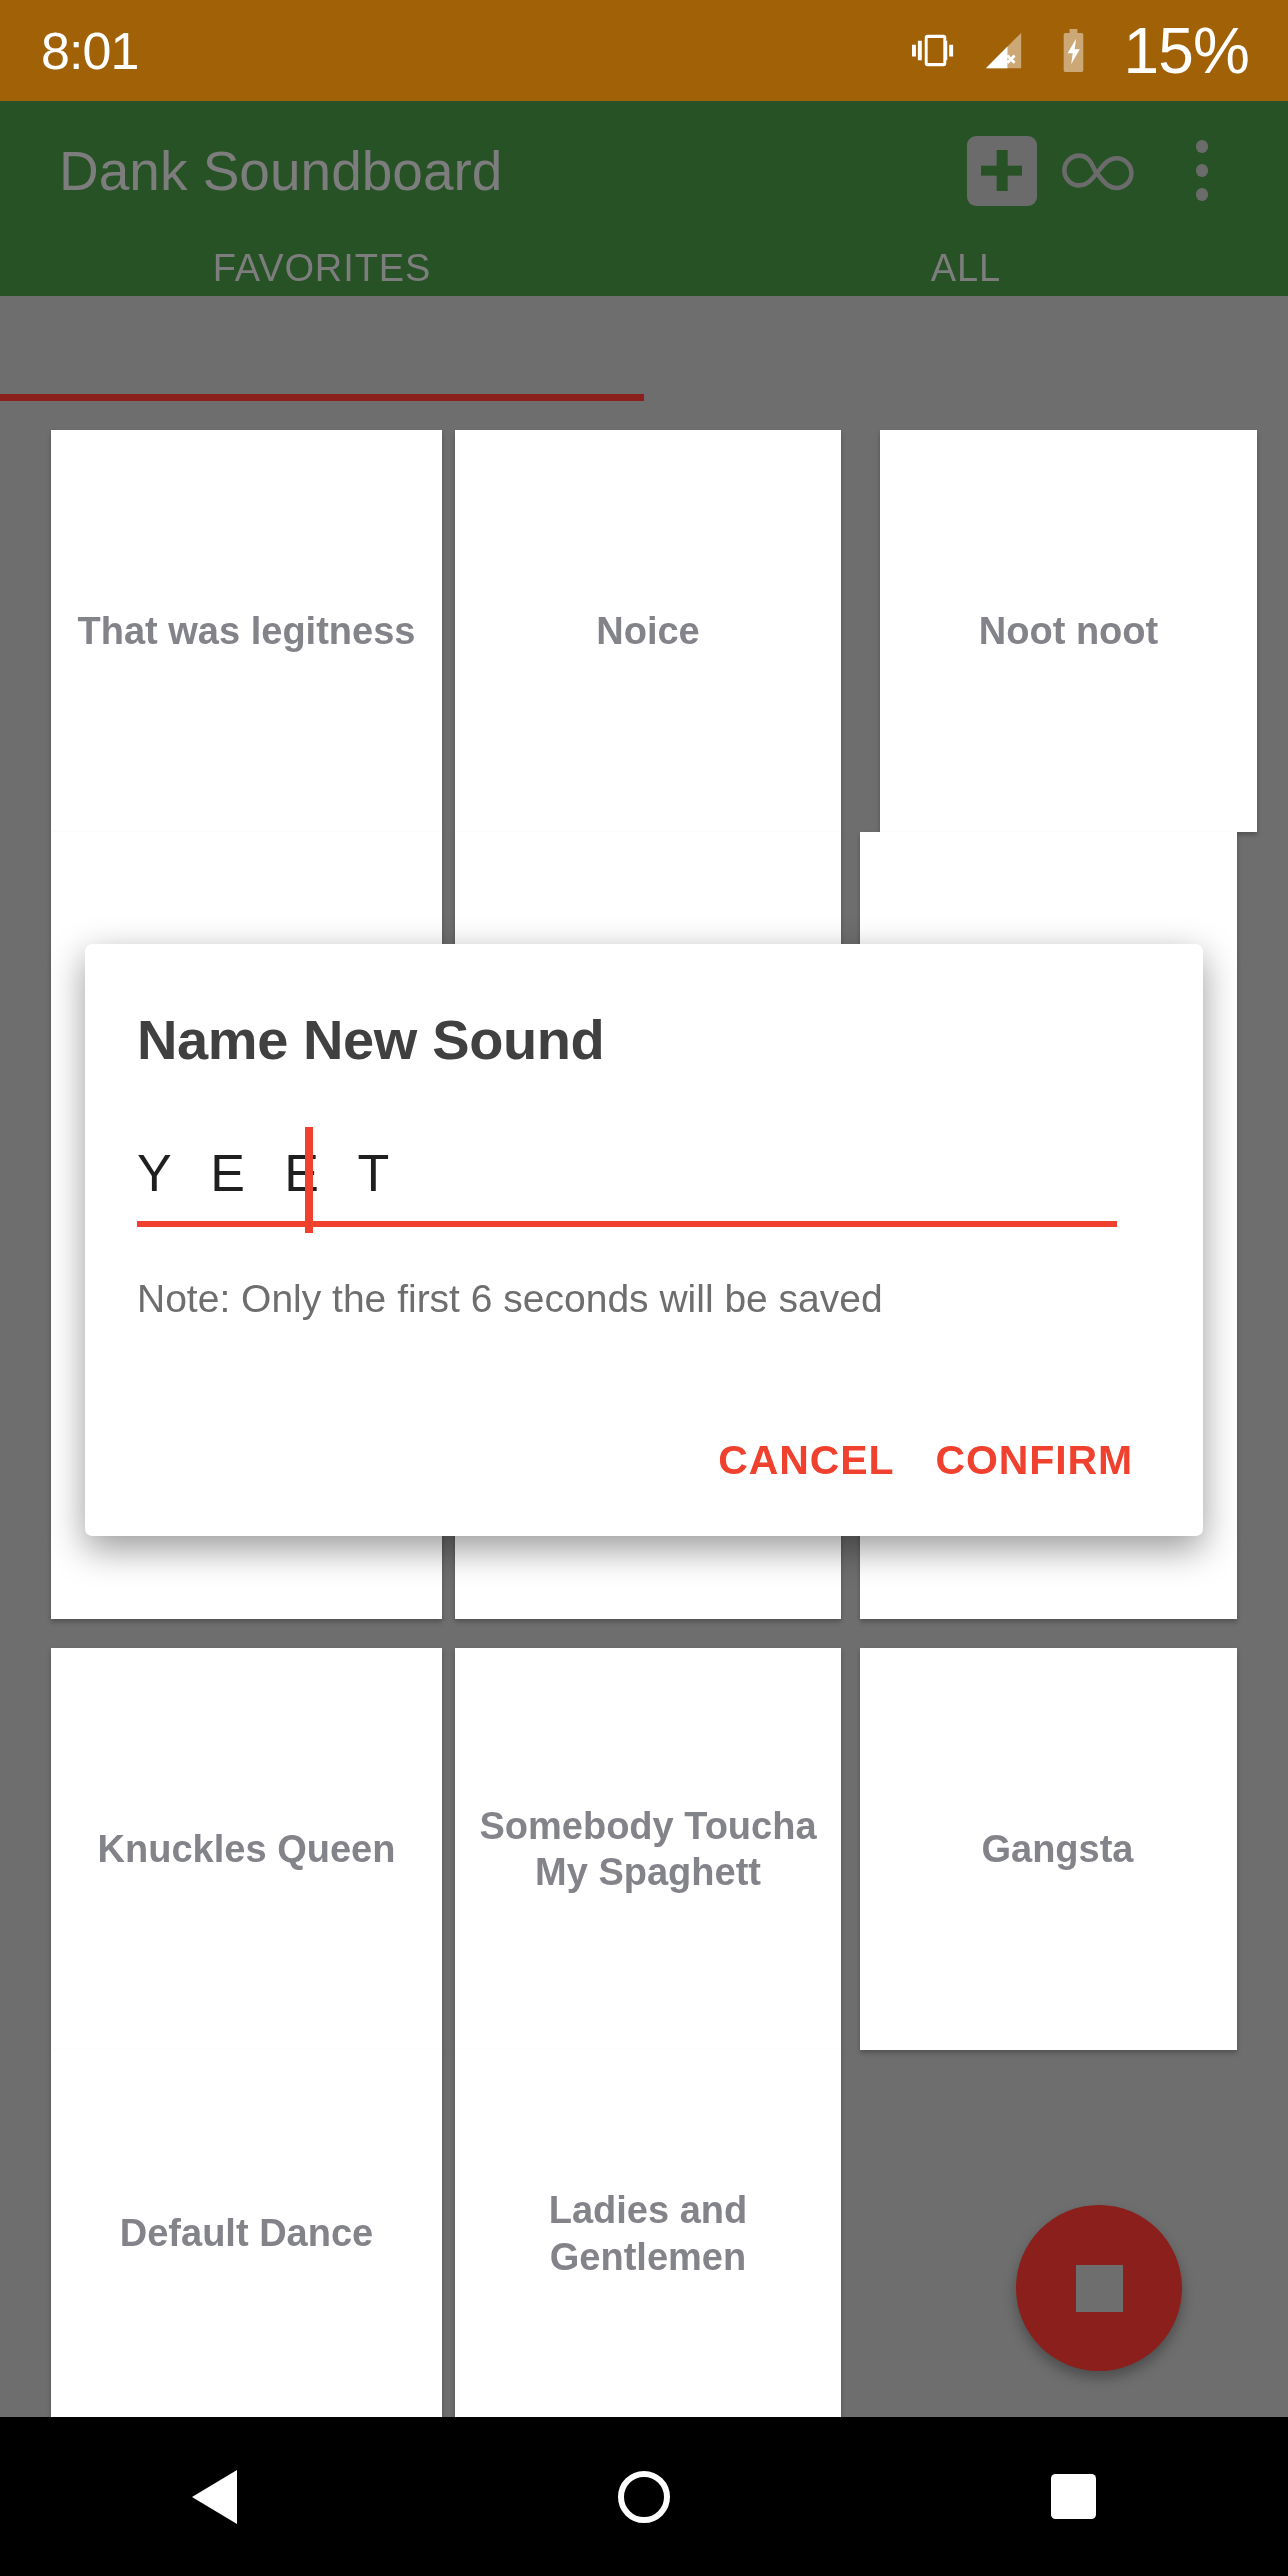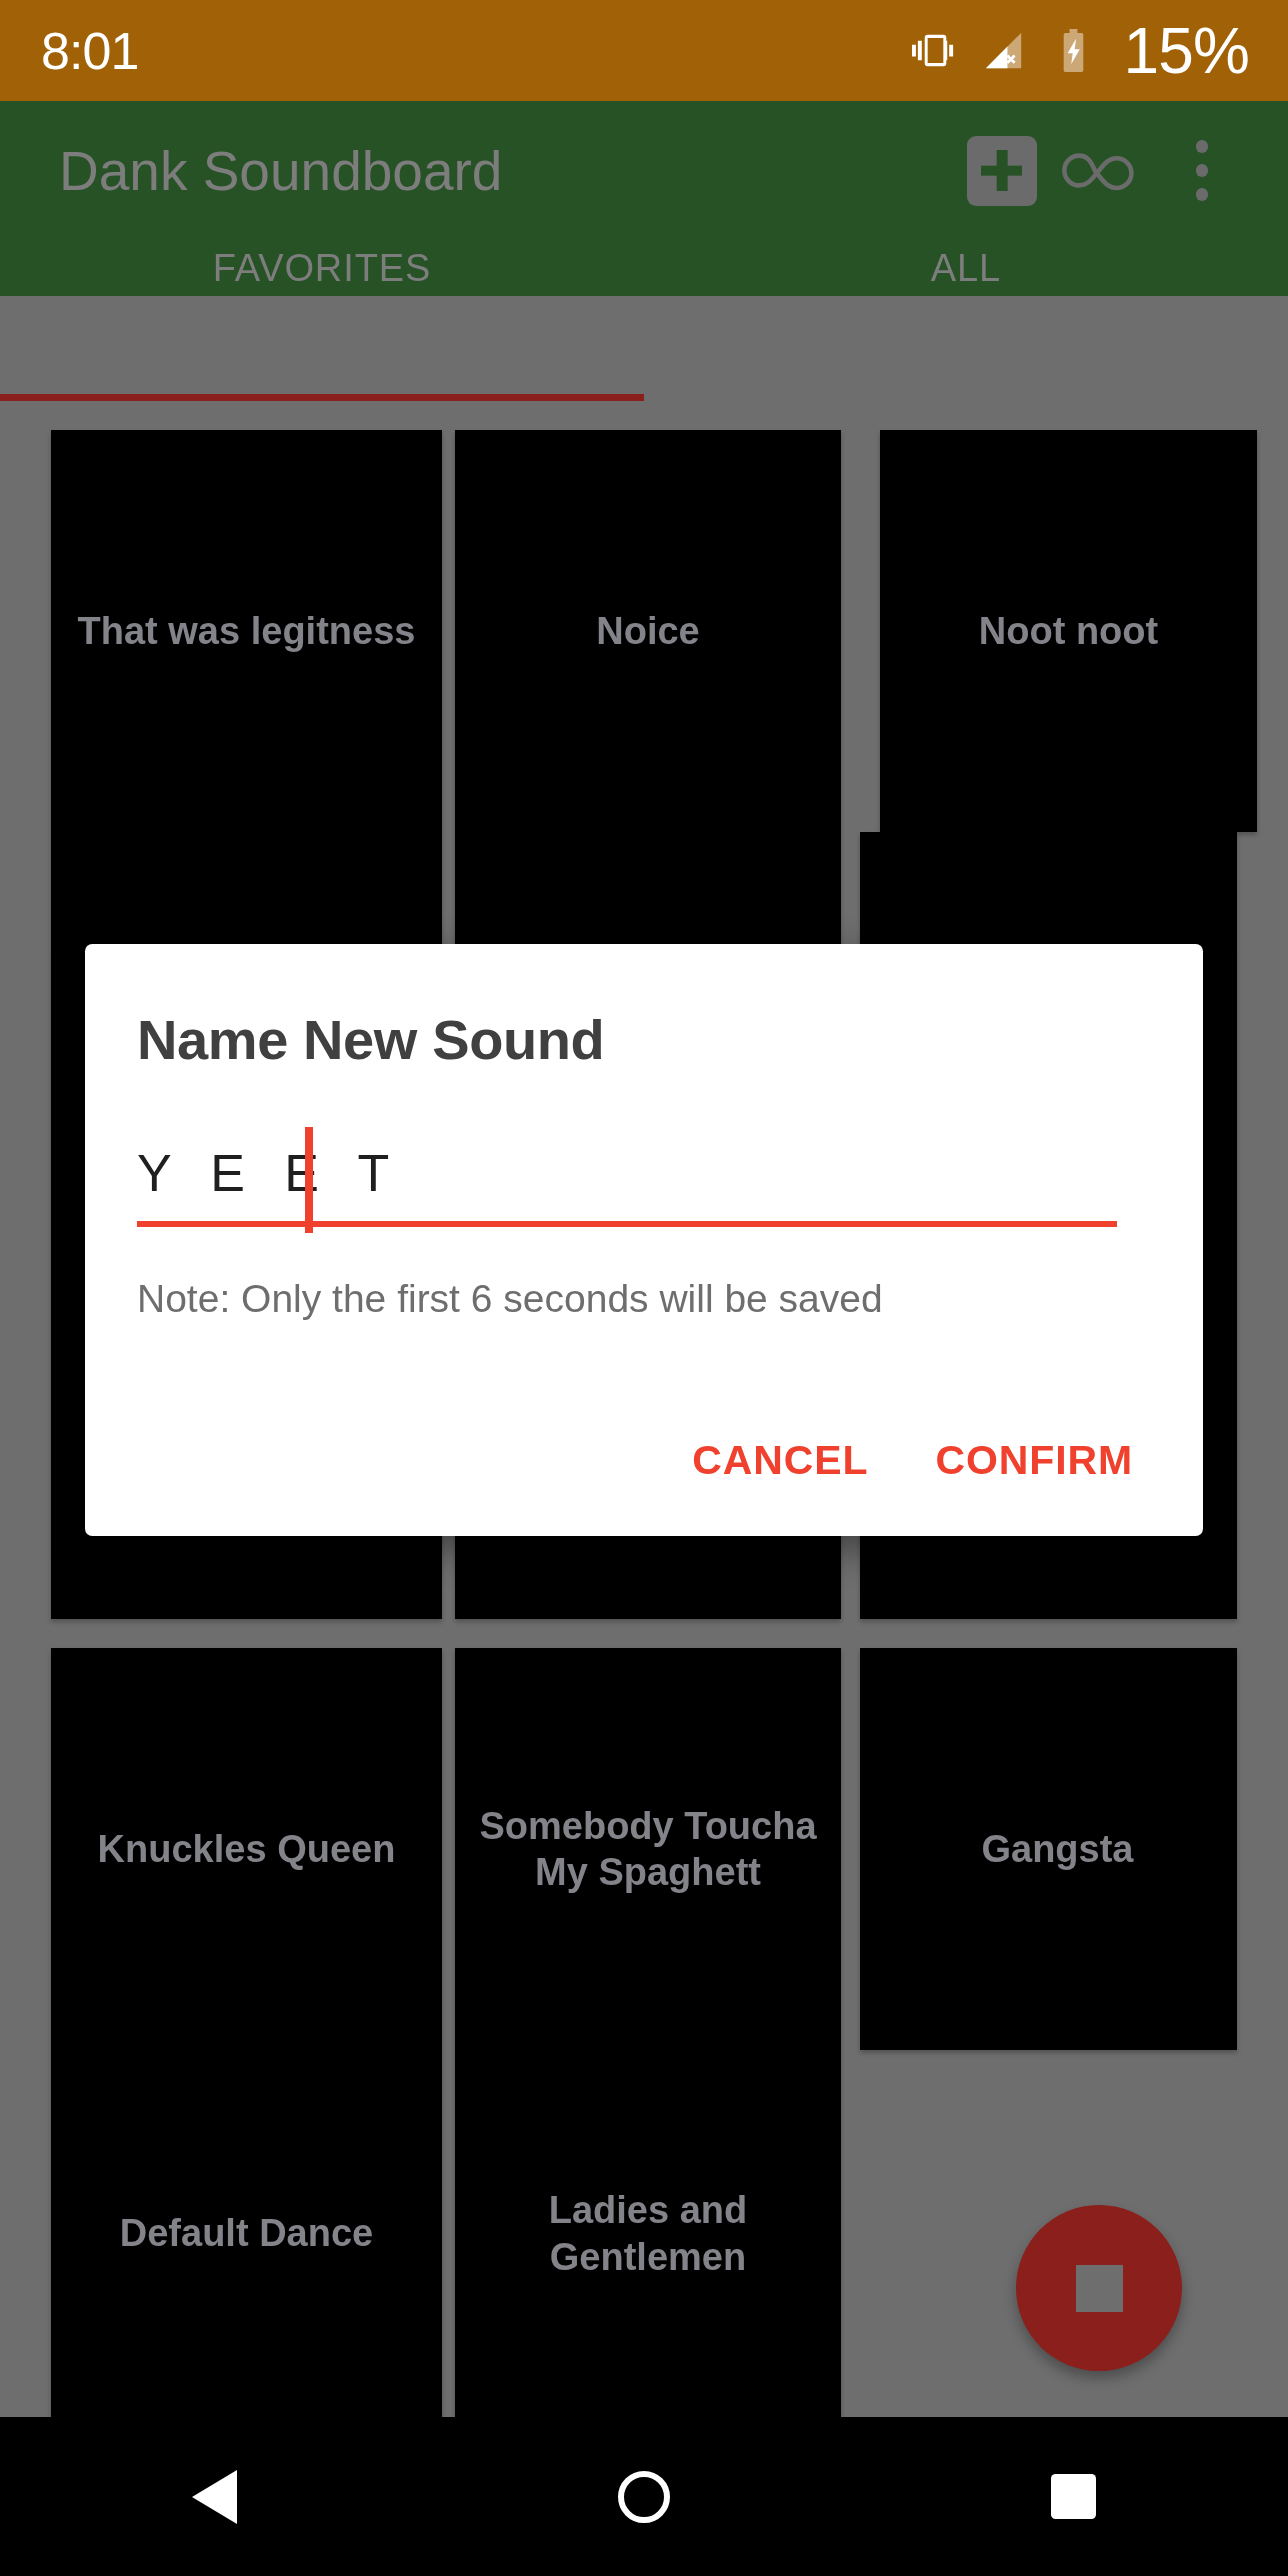--- a/index.html
+++ b/index.html
@@ -61,21 +61,21 @@
   .tab-indicator{
     position:absolute; left:0; top:394px; width:644px; height:7.2px; background:#8a1f1b;
   }
 
   
   .grid{
     position:absolute; top:402px; left:0; width:1288px; height:2015px;
     background:#6e6e6e;
   }
   .tile{
-    position:absolute; background:#000000;
+    position:absolute; background:#ffffff;
     display:flex; align-items:center; justify-content:center; text-align:center;
     box-shadow:0 2.7px 4.5px rgba(0,0,0,0.25);
   }
   .tile span{
     color:#83838a; font-size:38px; font-weight:700; line-height:1.22;
     padding:0 12.5px;
   }
 
   
   .fab{
@@ -109,21 +109,21 @@
     position:absolute; left:168px; top:-16px; width:8px; height:106px; background:#f0412f;
   }
   .dlg-underline{
     position:absolute; top:277px; left:52px; width:980px; height:6.3px; background:#f0412f;
   }
   .dlg-note{
     position:absolute; top:333px; left:52px;
     font-size:39px; color:#6e6e6e; font-weight:400;
   }
   .dlg-actions{
-    position:absolute; bottom:36px; right:52px; display:flex; align-items:center; gap:31px;
+    position:absolute; bottom:36px; right:52px; display:flex; align-items:center; gap:5px;
   }
   .dlg-btn{
     background:none; border:none; color:#f0412f;
     font-family:"Liberation Sans", sans-serif;
     font-size:41px; font-weight:700; letter-spacing:0.9px;
     padding:16px 18px; cursor:pointer;
   }
 
   
   .navbar{

